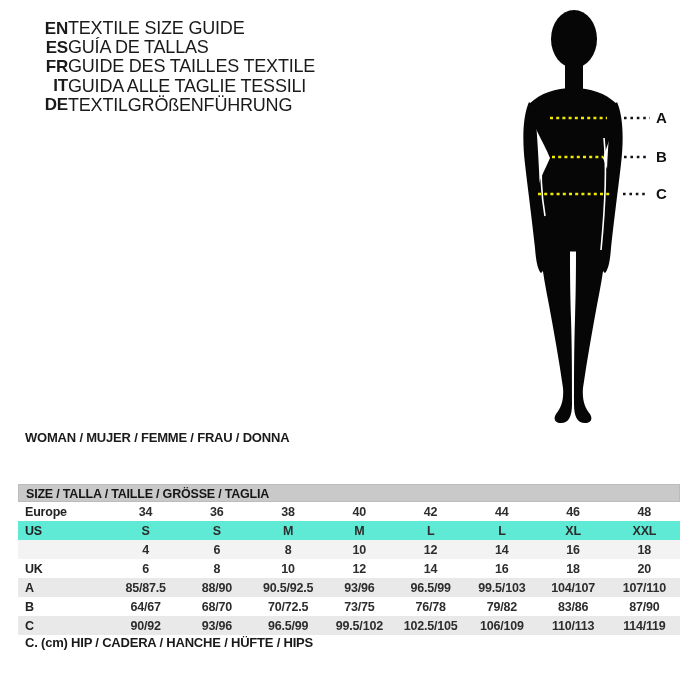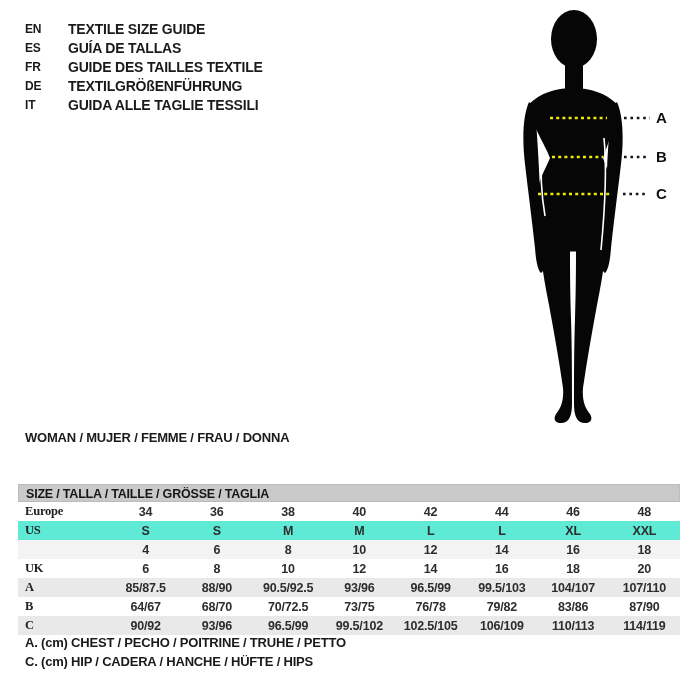--- a/index.html
+++ b/index.html
@@ -5,22 +5,22 @@
   html,body{margin:0;padding:0;}
   body{
     width:700px;height:700px;background:#ffffff;position:relative;overflow:hidden;
     font-family:"Liberation Sans", sans-serif;color:#1a1a1a;
     -webkit-font-smoothing:antialiased;
   }
 
   
   .lang-list{position:absolute;left:25px;top:19px;}
   .lang-row{display:flex;height:19.2px;align-items:center;}
-  .lang-code{display:inline-block;width:43px;font-size:12px;font-weight:bold;letter-spacing:-0.2px;}
-  .lang-label{font-size:14px;font-weight:bold;letter-spacing:-0.2px;white-space:nowrap;}
+  .lang-code{display:inline-block;width:43px;font-size:17px;font-weight:bold;letter-spacing:-0.2px;text-align:right;}
+  .lang-label{font-size:18px;font-weight:normal;letter-spacing:-0.2px;white-space:nowrap;}
 
   
   .figure-wrap{position:absolute;left:492px;top:8px;width:170px;height:420px;}
   .figure-wrap svg{display:block;}
   .mlabel{position:absolute;font-size:15px;font-weight:bold;color:#111;width:18px;text-align:left;line-height:16px;}
   .mlabel-a{left:656px;top:110px;}
   .mlabel-b{left:656px;top:149px;}
   .mlabel-c{left:656px;top:186px;}
 
   
@@ -33,21 +33,21 @@
     font-size:12.5px;font-weight:bold;padding-left:7px;letter-spacing:-0.2px;color:#161616;
   }
   .trow{display:grid;grid-template-columns:92px repeat(8,1fr);height:19px;align-items:center;}
   .trow:nth-of-type(2){background:#ffffff;}
   .trow:nth-of-type(3){background:#5eead4;}
   .trow:nth-of-type(4){background:#f3f3f3;}
   .trow:nth-of-type(5){background:#ffffff;}
   .trow:nth-of-type(6){background:#e9e9e9;}
   .trow:nth-of-type(7){background:#ffffff;}
   .trow:nth-of-type(8){background:#e9e9e9;}
-  .tlabel{font-size:12.5px;font-weight:bold;padding-left:7px;color:#222;letter-spacing:-0.2px;font-family:Liberation Serif, serif;}
+  .tlabel{font-size:12.5px;font-weight:bold;padding-left:7px;color:#222;letter-spacing:-0.2px;}
   .tcell{font-size:12.5px;font-weight:bold;text-align:center;color:#2d2d2d;letter-spacing:-0.2px;}
 
   
   .legend{position:absolute;left:25px;top:635px;}
   .legend-line{height:19.2px;font-size:13px;font-weight:bold;letter-spacing:-0.2px;white-space:nowrap;}
 </style>
 </head>
 <body>
 
 <div class="lang-list">
@@ -57,26 +57,26 @@
     </div>
     <div class="lang-row">
       <span class="lang-code">ES</span>
       <span class="lang-label">GUÍA DE TALLAS</span>
     </div>
     <div class="lang-row">
       <span class="lang-code">FR</span>
       <span class="lang-label">GUIDE DES TAILLES TEXTILE</span>
     </div>
     <div class="lang-row">
+      <span class="lang-code">IT</span>
+      <span class="lang-label">GUIDA ALLE TAGLIE TESSILI</span>
+    </div>
+    <div class="lang-row">
       <span class="lang-code">DE</span>
       <span class="lang-label">TEXTILGRÖßENFÜHRUNG</span>
-    </div>
-    <div class="lang-row">
-      <span class="lang-code">IT</span>
-      <span class="lang-label">GUIDA ALLE TAGLIE TESSILI</span>
     </div>
   </div>
 
 <div class="figure-wrap">
   <svg width="170" height="420" viewBox="0 0 170 420" aria-hidden="true">
     <g fill="#060606" stroke="none">
 
       <ellipse cx="82" cy="31" rx="23" ry="29"></ellipse>
 
       <rect x="73" y="44" width="18" height="38"></rect>
@@ -232,15 +232,14 @@
       <div class="tcell">96.5/99</div>
       <div class="tcell">99.5/102</div>
       <div class="tcell">102.5/105</div>
       <div class="tcell">106/109</div>
       <div class="tcell">110/113</div>
       <div class="tcell">114/119</div>
     </div>
   </div>
 
 <div class="legend">
-    <div class="legend-line">A. (cm) CHEST / PECHO / POITRINE / TRUHE / PETTO</div>
     <div class="legend-line">C. (cm) HIP / CADERA / HANCHE / HÜFTE / HIPS</div>
   </div>
 
 </body></html>

